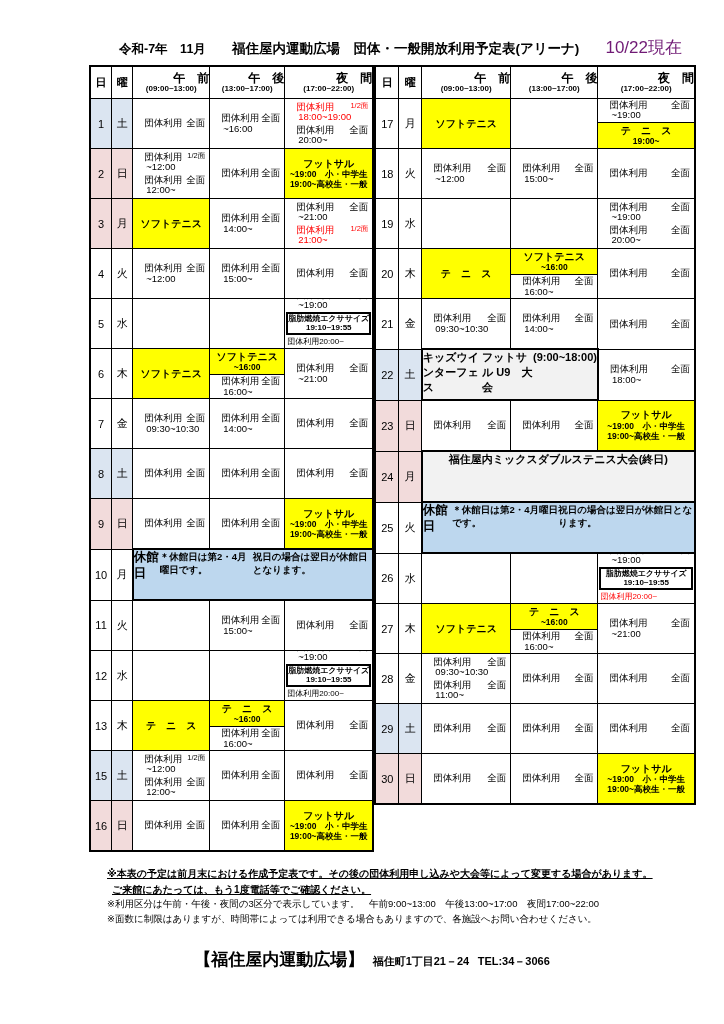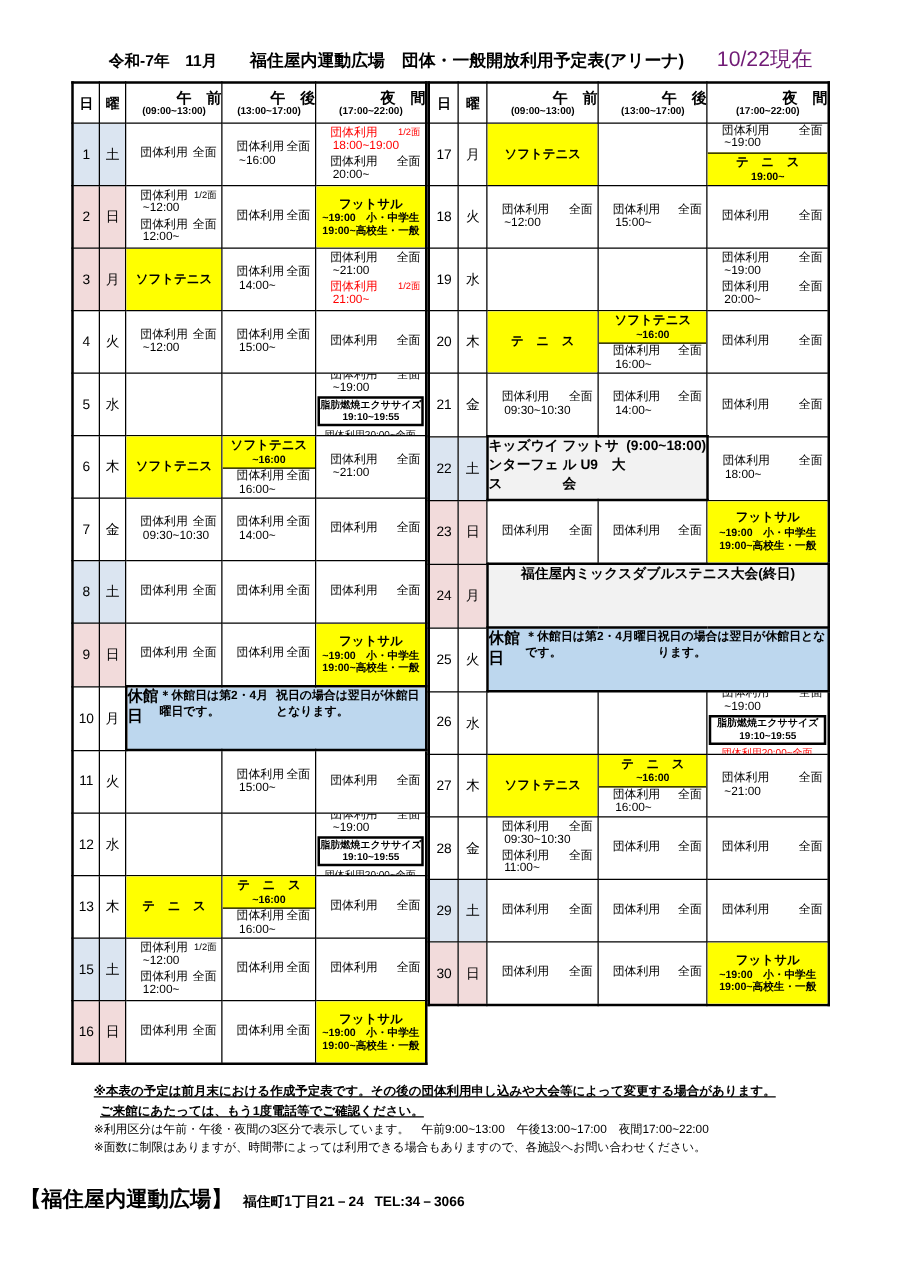--- a/index.html
+++ b/index.html
@@ -1,17 +1,17 @@
 <!DOCTYPE html>
 <html><head>
 <meta charset="utf-8">
 <style>
   html,body{margin:0;padding:0;background:#fff;}
   body{width:724px;height:1024px;font-family:"Liberation Sans","DejaVu Sans",sans-serif;color:#000;}
-  .page{position:relative;width:664px;height:1024px;background:#fff;overflow:hidden;}
+  .page{position:relative;width:664px;height:1024px;background:#fff;overflow:hidden;margin-left:32px;}
 
   .tophead{display:flex;align-items:baseline;margin:36px 6px 6px 57px;}
   .era{font-weight:bold;font-size:12.5px;margin-left:30px;white-space:nowrap;}
   .doc-title{flex:1;text-align:center;font-weight:bold;font-size:13.5px;white-space:nowrap;}
   .asof{color:#701a75;font-weight:normal;font-size:17px;margin-right:8px;white-space:nowrap;}
 
   .tables{display:flex;align-items:flex-start;margin-left:57px;}
   table{border-collapse:collapse;table-layout:fixed;border:2px solid #000;}
   th,td{border:1px solid #000;padding:0;overflow:hidden;}
   thead th{height:31px;background:#fff;}
@@ -30,35 +30,35 @@
   .entry .time{font-size:9.5px;padding-left:13px;text-align:left;white-space:nowrap;}
   .entry.red{color:#f00;}
 
   .event{background:#FFFF00;flex:1;display:flex;flex-direction:column;justify-content:center;text-align:center;font-weight:bold;}
   .event:not(:first-child){border-top:1px solid #000;}
   .event:not(:last-child){border-bottom:1px solid #000;}
   .evt-main{font-size:10px;line-height:1.15;white-space:nowrap;}
   .evt-sub{font-size:8.5px;line-height:1.2;white-space:nowrap;}
 
   .exbox{border:2px solid #000;margin:0 1px;text-align:center;font-weight:bold;font-size:8px;line-height:1.2;background:#fff;white-space:nowrap;}
-  .noteline{display:flex;justify-content:center;font-size:8px;padding:1px 3px 0 2px;white-space:nowrap;}
+  .noteline{display:flex;justify-content:flex-start;font-size:8px;padding:1px 3px 0 2px;white-space:nowrap;flex-direction:column;}
   .noteline.red{color:#f00;}
 
   .td-closed{background:#BDD7EE;border:2px solid #000;}
   .td-tourn{background:#F2F2F2;border:2px solid #000;}
   .mwrap{height:100%;display:flex;flex-direction:row;justify-content:center;text-align:left;font-weight:bold;}
   .closed-title{font-size:12.5px;line-height:1.25;}
   .td-closed .mline{font-size:9.5px;line-height:1.4;}
   .td-tourn .mline{font-size:11px;line-height:1.35;}
 
   .notes{margin:14px 0 0 75px;width:630px;}
   .note{font-size:9.5px;line-height:1.55;}
   .note.strong{font-weight:bold;text-decoration:underline;font-size:10px;}
   .note.indent{margin-left:5px;}
-  .facility{text-align:left;margin-top:22px;padding-left:16px;}
+  .facility{text-align:center;margin-top:22px;padding-left:16px;}
   .fac-name{font-size:17px;font-weight:bold;}
   .fac-addr{font-size:11px;font-weight:bold;margin-left:4px;}
 </style>
 </head>
 <body>
 
 <div class="page">
   <div class="tophead">
     <span class="era">令和-7年　11月</span>
     <span class="doc-title">福住屋内運動広場　団体・一般開放利用予定表(アリーナ)</span>

